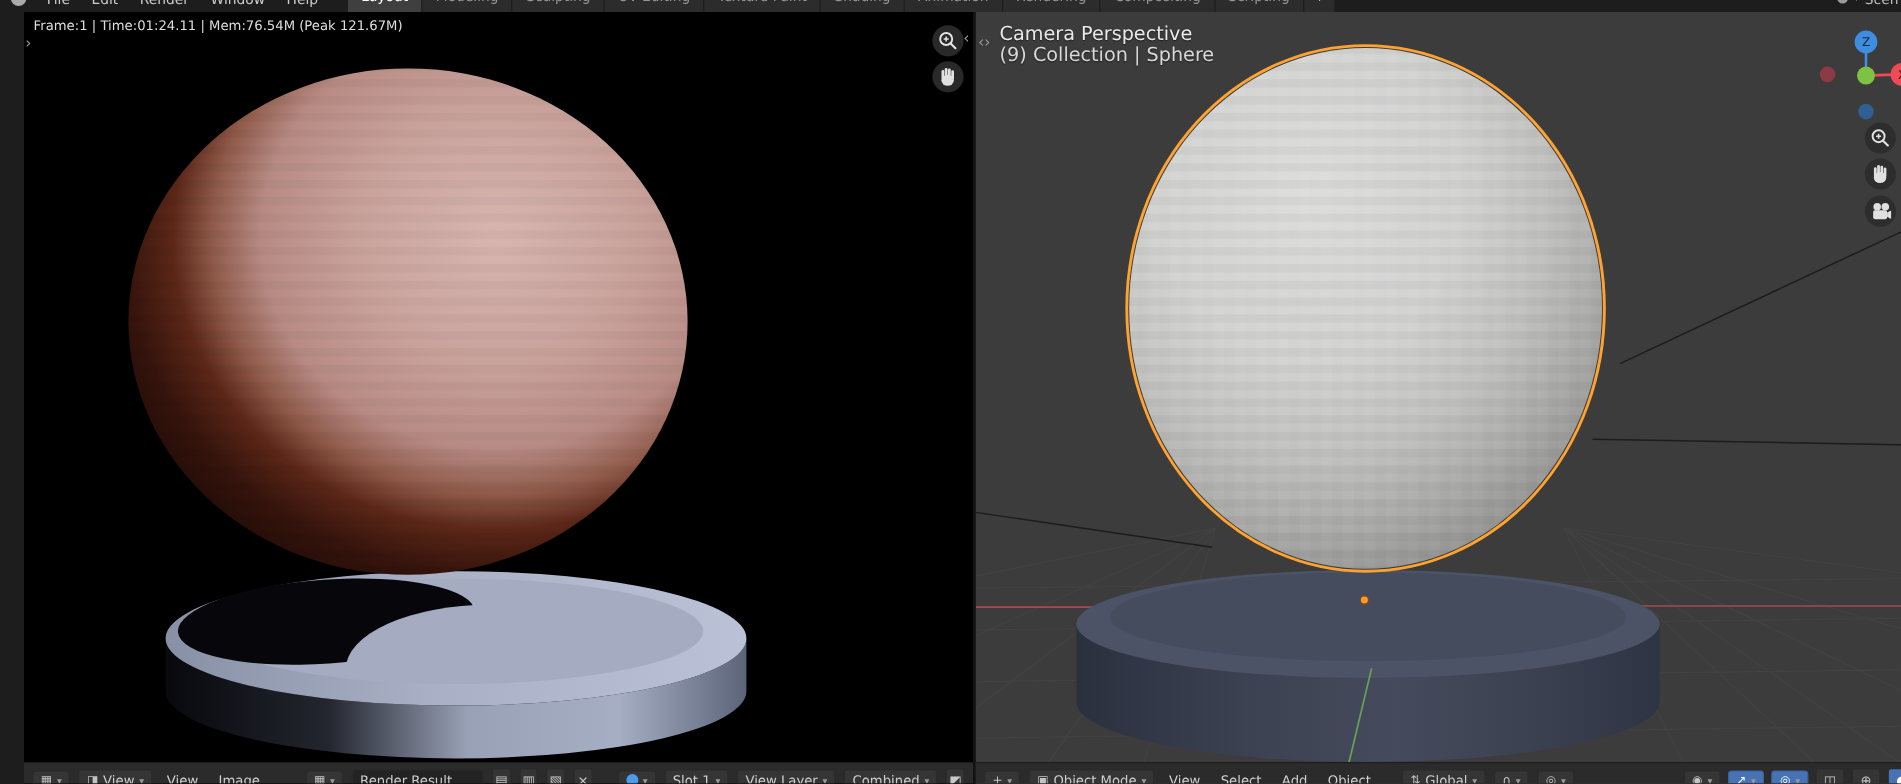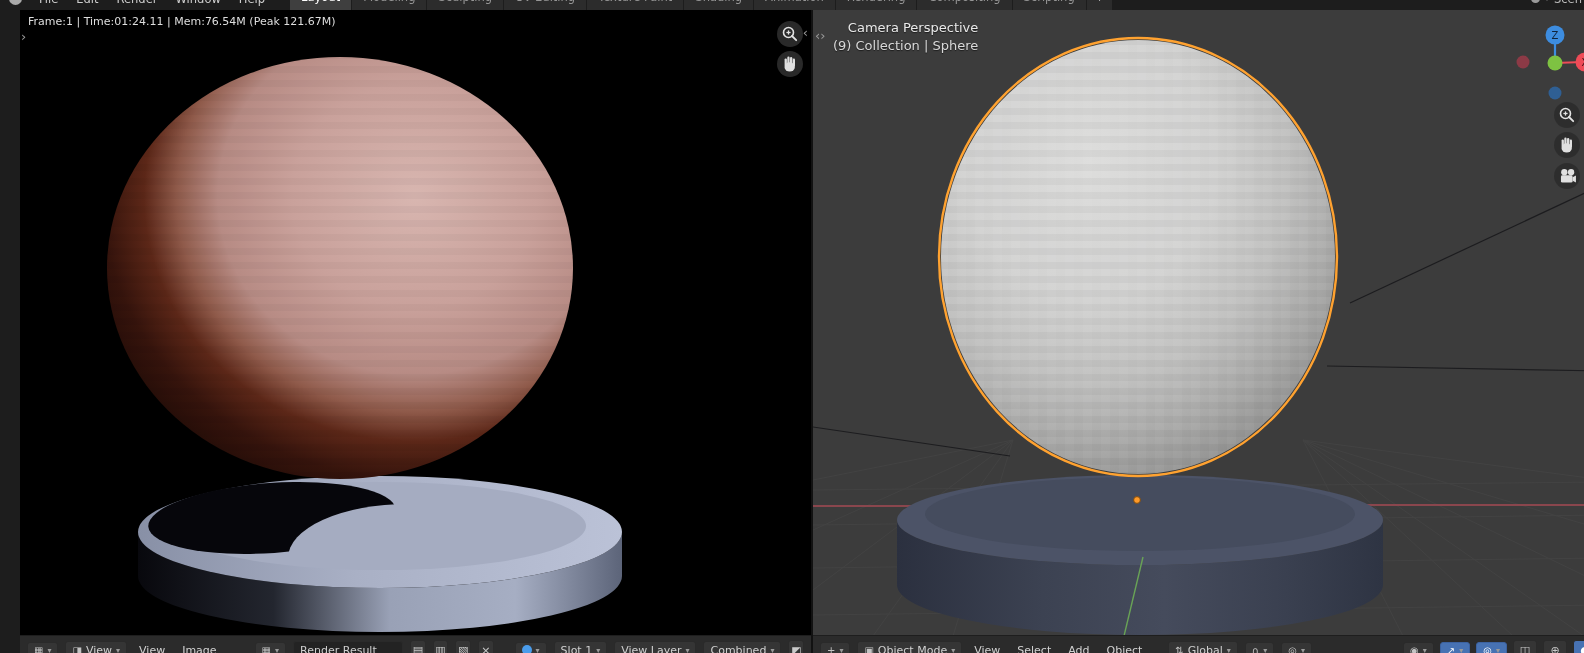--- a/index.html
+++ b/index.html
@@ -19,21 +19,21 @@
   .scene-dot{width:9px;height:9px;border-radius:50%;background:#9a9a9a;display:inline-block;}
   
   .main{position:absolute;top:10px;left:0;width:1259px;height:643px;margin-left:20px;}
   .panel{position:absolute;top:0;height:643px;overflow:hidden;}
   .panel-left{left:0;width:791px;background:#000;}
   .panel-right{left:793px;width:791px;background:#3c3c3c;}
   .vdivider{position:absolute;left:791px;top:0;width:2px;height:643px;background:#121212;z-index:5;}
   svg.scene{position:absolute;top:0;left:0;width:791px;height:626px;display:block;}
   
   .status-line{position:absolute;top:5px;left:8px;font-size:11px;color:#dedede;z-index:10;text-shadow:0 1px 1px rgba(0,0,0,.7);}
-  .vp-overlay{position:absolute;top:9px;left:20px;z-index:10;font-size:13px;line-height:18px;color:#e9e9e9;text-shadow:0 1px 1px rgba(0,0,0,.55);text-align:right;}
+  .vp-overlay{position:absolute;top:9px;left:20px;z-index:10;font-size:16px;line-height:18px;color:#e9e9e9;text-shadow:0 1px 1px rgba(0,0,0,.55);}
   .vp-overlay .l2{color:#d9d9d9;}
   
   .nav-btn{position:absolute;width:26px;height:26px;border-radius:50%;background:rgba(44,44,44,.92);
            display:flex;align-items:center;justify-content:center;z-index:12;}
   .edge-arrow{position:absolute;color:#9a9a9a;font-size:13px;z-index:12;line-height:10px;}
   
   .footer{position:absolute;left:0;bottom:0;width:100%;height:17px;background:#2b2b2b;border-top:1px solid #1e1e1e;overflow:hidden;z-index:15;}
   .footer-inner{position:absolute;top:1px;left:0;right:0;height:26px;display:flex;align-items:center;gap:7px;padding:0 7px;font-size:11px;color:#cfcfcf;white-space:nowrap;}
   .chip{display:flex;align-items:center;gap:4px;background:#353535;border:1px solid #2a2a2a;border-radius:3px;padding:2px 6px;}
   .chip.dark{background:#232323;}

